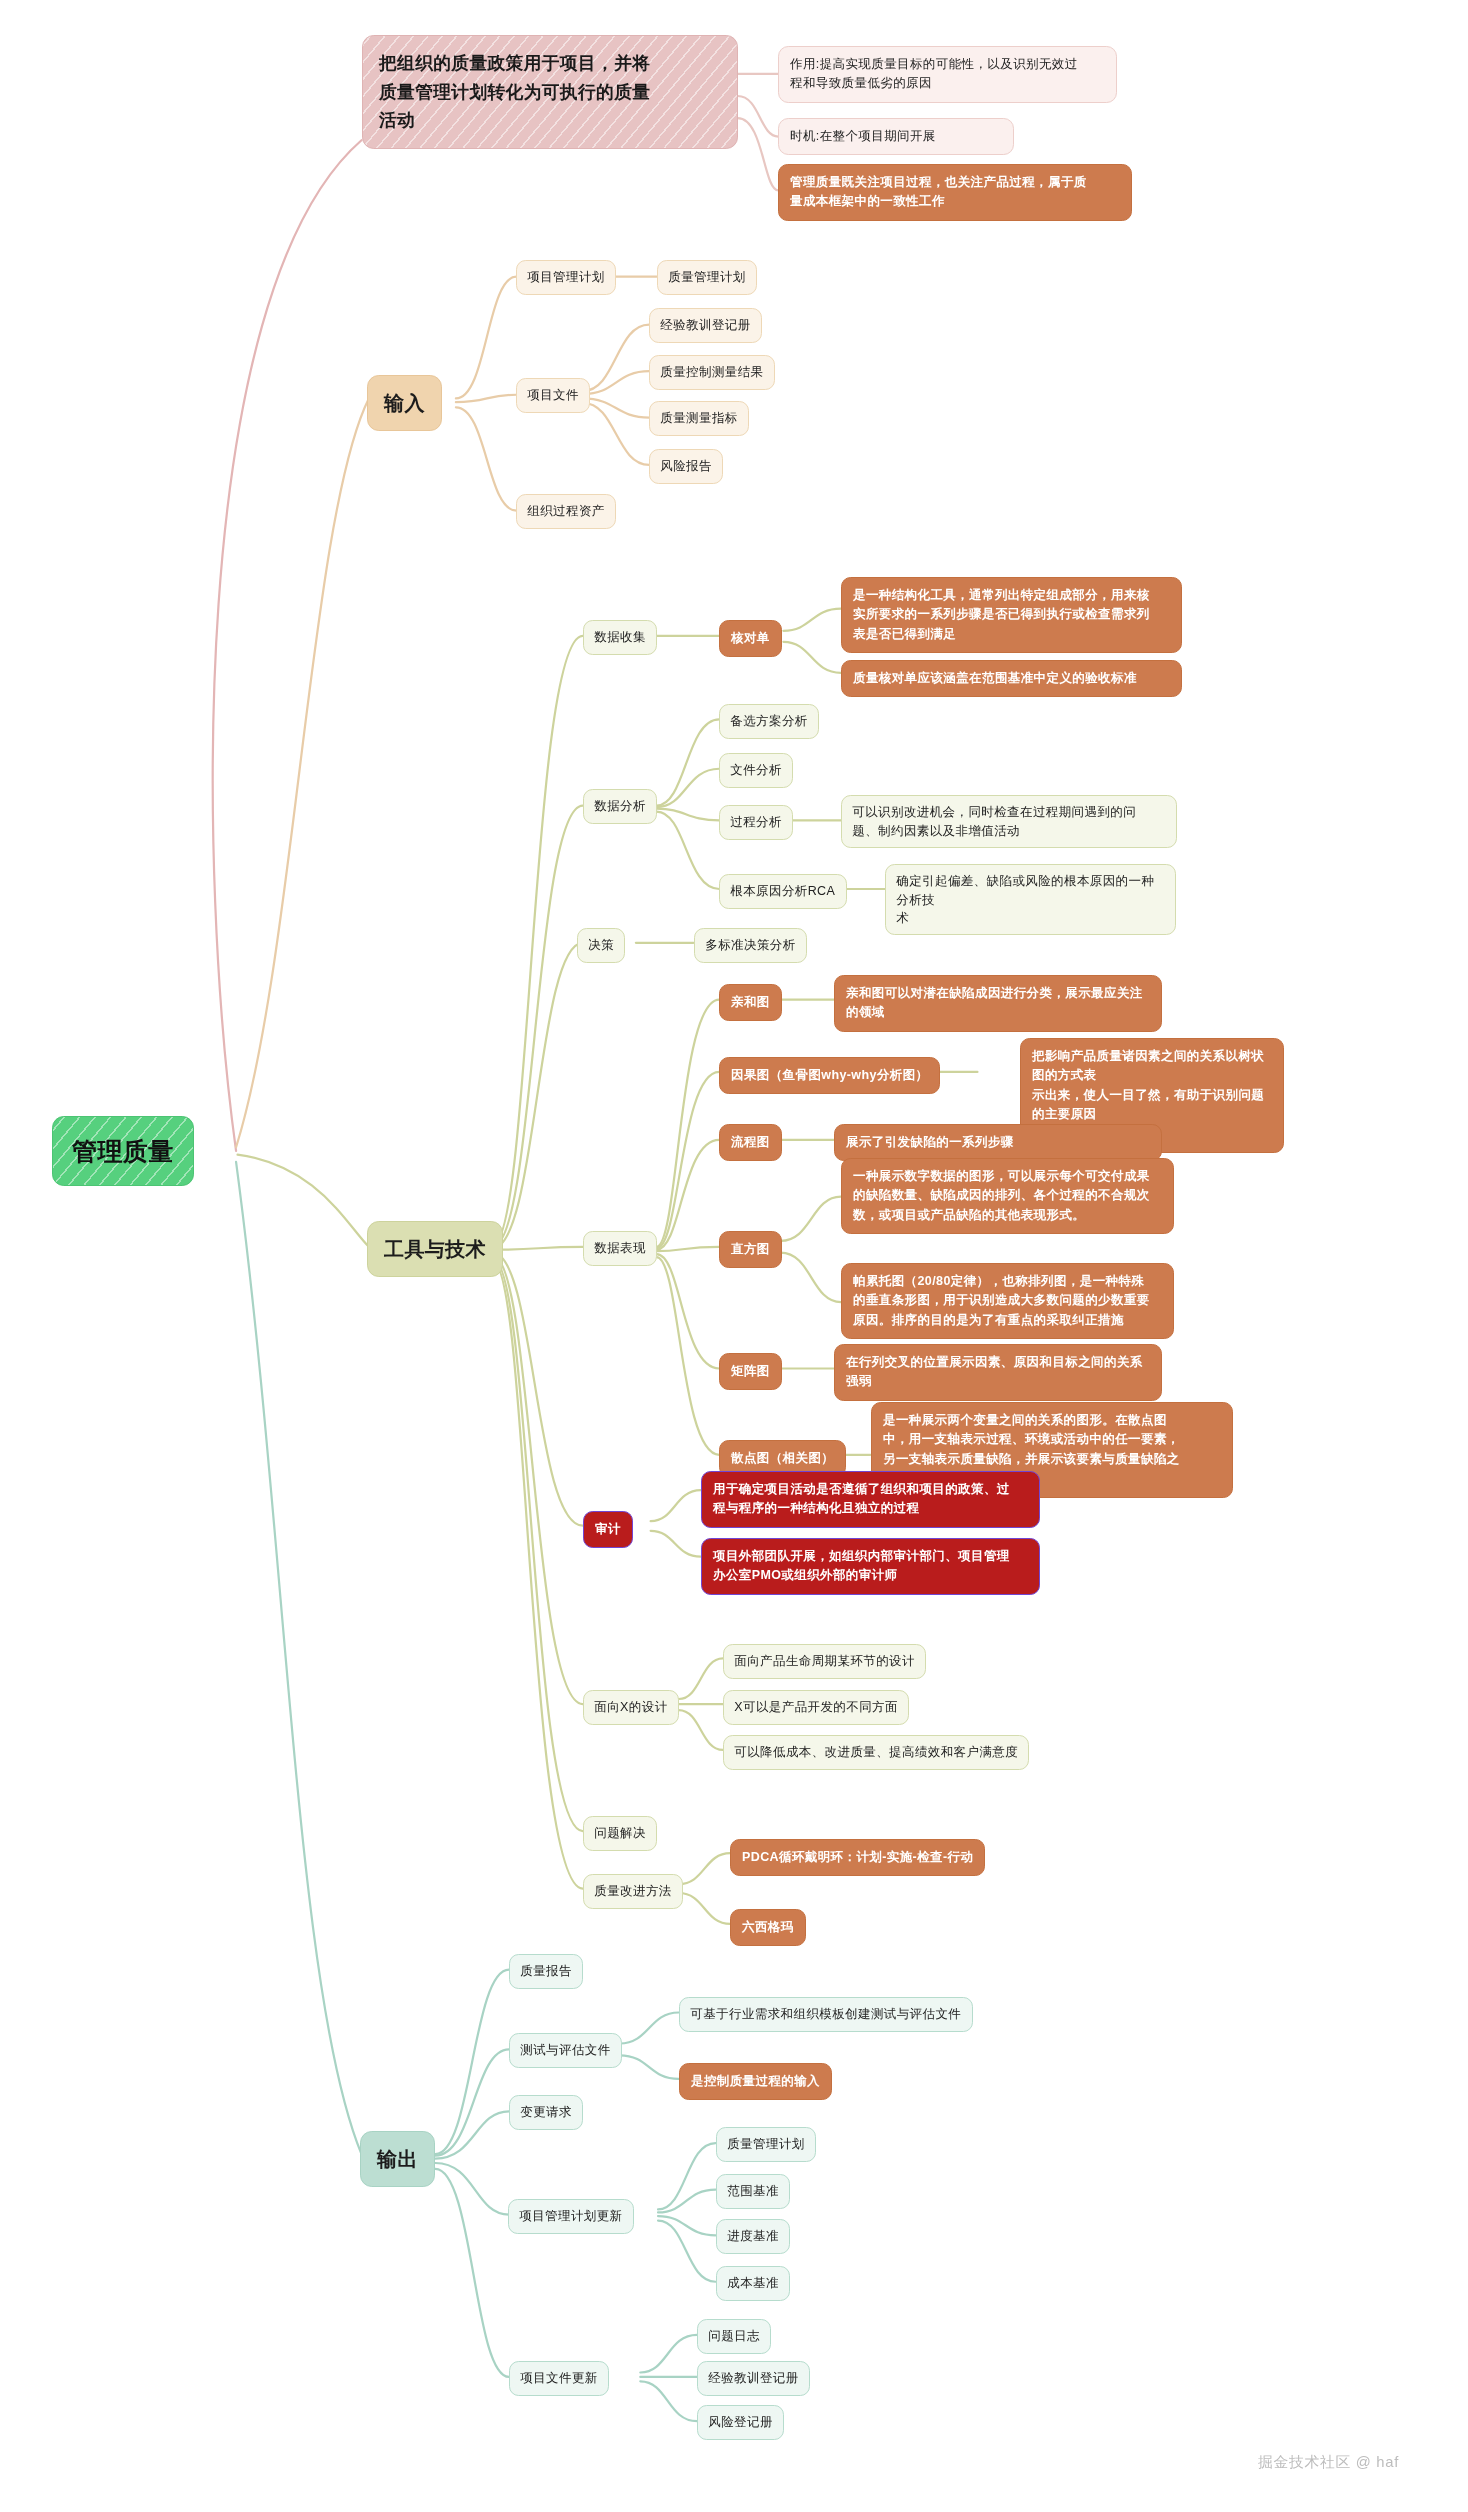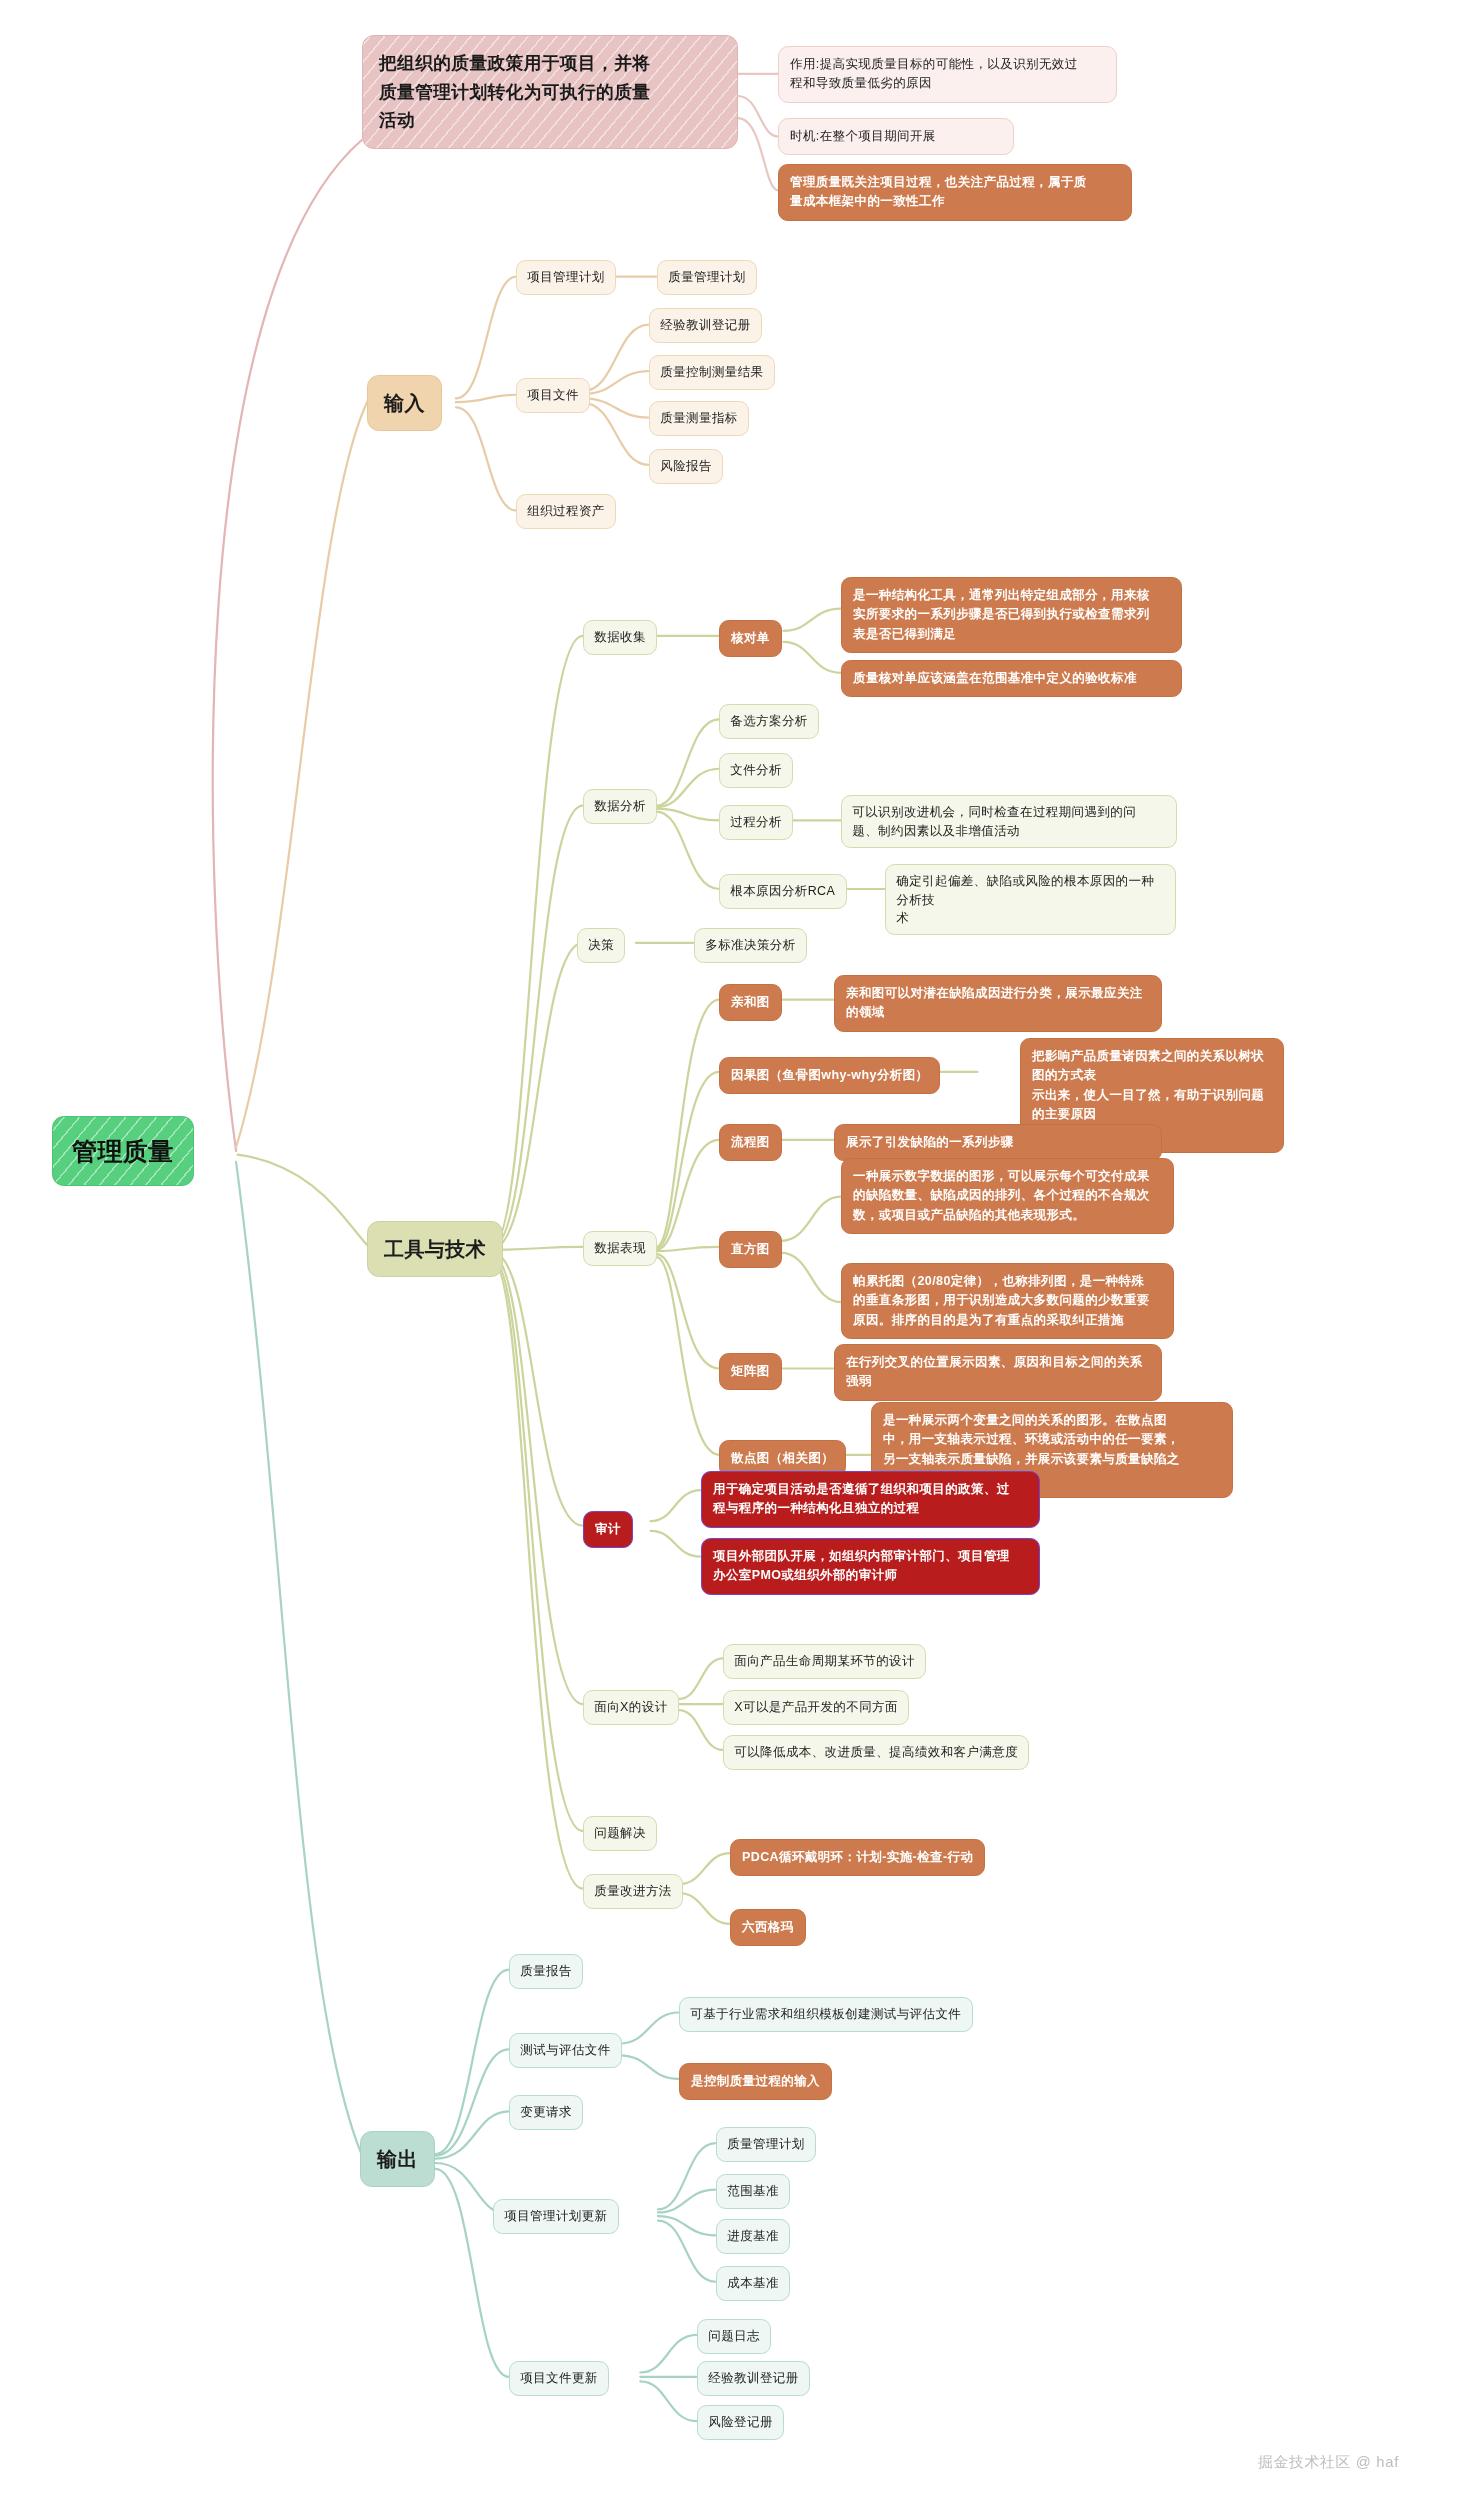--- a/index.html
+++ b/index.html
@@ -428,21 +428,21 @@
     <span>可基于行业需求和组织模板创建测试与评估文件</span>
   </div>
   <div class="node fill orange" style="left:679px; top:2063px;">
     <span>是控制质量过程的输入</span>
   </div>
 
   <div class="node topic teal" style="left:509px; top:2095px;">
     <span>变更请求</span>
   </div>
 
-  <div class="node topic teal" style="left:493px; top:2199px;">
+  <div class="node topic teal" style="left:508px; top:2199px;">
     <span>项目管理计划更新</span>
   </div>
   <div class="node topic teal" style="left:716px; top:2127px;">
     <span>质量管理计划</span>
   </div>
   <div class="node topic teal" style="left:716px; top:2174px;">
     <span>范围基准</span>
   </div>
   <div class="node topic teal" style="left:716px; top:2219px;">
     <span>进度基准</span>

